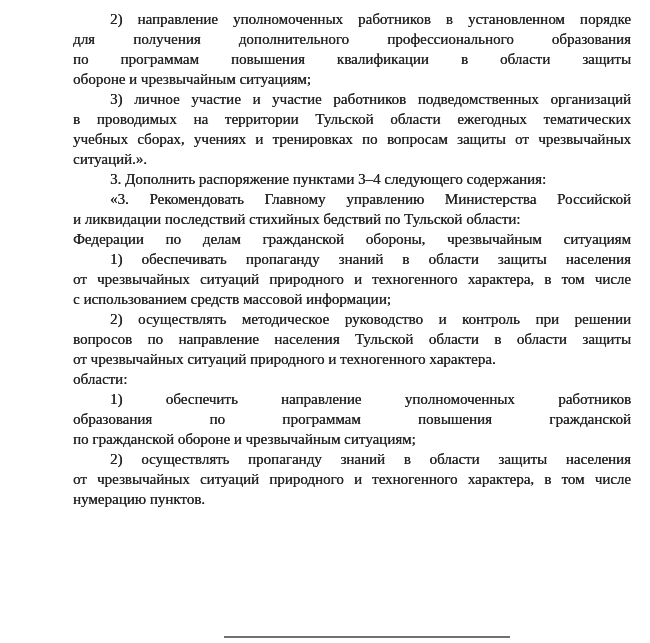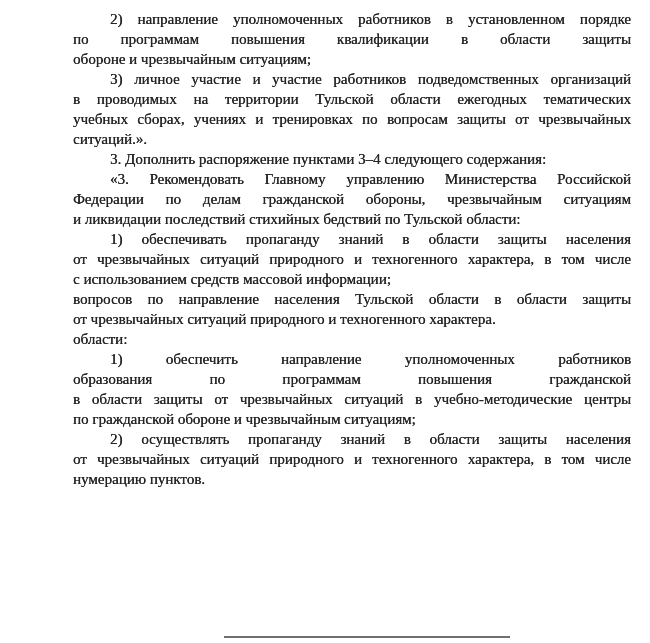--- a/index.html
+++ b/index.html
@@ -44,53 +44,54 @@
     background: var(--rule-color);
   }
 </style>
 </head>
 <body>
 
 <div class="page">
   <div class="text-block">
       <div class="para">
         <div class="line first">2) направление уполномоченных работников в установленном порядке</div>
+        <div class="line">для получения дополнительного профессионального образования</div>
         <div class="line">по программам повышения квалификации в области защиты</div>
         <div class="line last">обороне и чрезвычайным ситуациям;</div>
       </div>
       <div class="para">
         <div class="line first">3) личное участие и участие работников подведомственных организаций</div>
         <div class="line">в проводимых на территории Тульской области ежегодных тематических</div>
         <div class="line">учебных сборах, учениях и тренировках по вопросам защиты от чрезвычайных</div>
         <div class="line last">ситуаций.».</div>
       </div>
       <div class="para">
         <div class="line first last">3. Дополнить распоряжение пунктами 3–4 следующего содержания:</div>
       </div>
       <div class="para">
         <div class="line first">«3. Рекомендовать Главному управлению Министерства Российской</div>
+        <div class="line last">и ликвидации последствий стихийных бедствий по Тульской области:</div>
         <div class="line">Федерации по делам гражданской обороны, чрезвычайным ситуациям</div>
-        <div class="line last">и ликвидации последствий стихийных бедствий по Тульской области:</div>
       </div>
       <div class="para">
         <div class="line first">1) обеспечивать пропаганду знаний в области защиты населения</div>
         <div class="line">от чрезвычайных ситуаций природного и техногенного характера, в том числе</div>
         <div class="line last">с использованием средств массовой информации;</div>
       </div>
       <div class="para">
+        <div class="line first">2) осуществлять методическое руководство и контроль при решении</div>
         <div class="line">вопросов по направление населения Тульской области в области защиты</div>
         <div class="line last">от чрезвычайных ситуаций природного и техногенного характера.</div>
       </div>
       <div class="para">
         <div class="line last">области:</div>
       </div>
       <div class="para">
         <div class="line first">1) обеспечить направление уполномоченных работников</div>
         <div class="line">образования по программам повышения гражданской</div>
-        <div class="line">в области защиты от чрезвычайных ситуаций в учебно-методические центры</div>
         <div class="line last">по гражданской обороне и чрезвычайным ситуациям;</div>
       </div>
       <div class="para">
         <div class="line first">2) осуществлять пропаганду знаний в области защиты населения</div>
         <div class="line">от чрезвычайных ситуаций природного и техногенного характера, в том числе</div>
         <div class="line last">нумерацию пунктов.</div>
       </div>
     </div>
   <div class="separator" style="display: block;"></div>
 </div>

